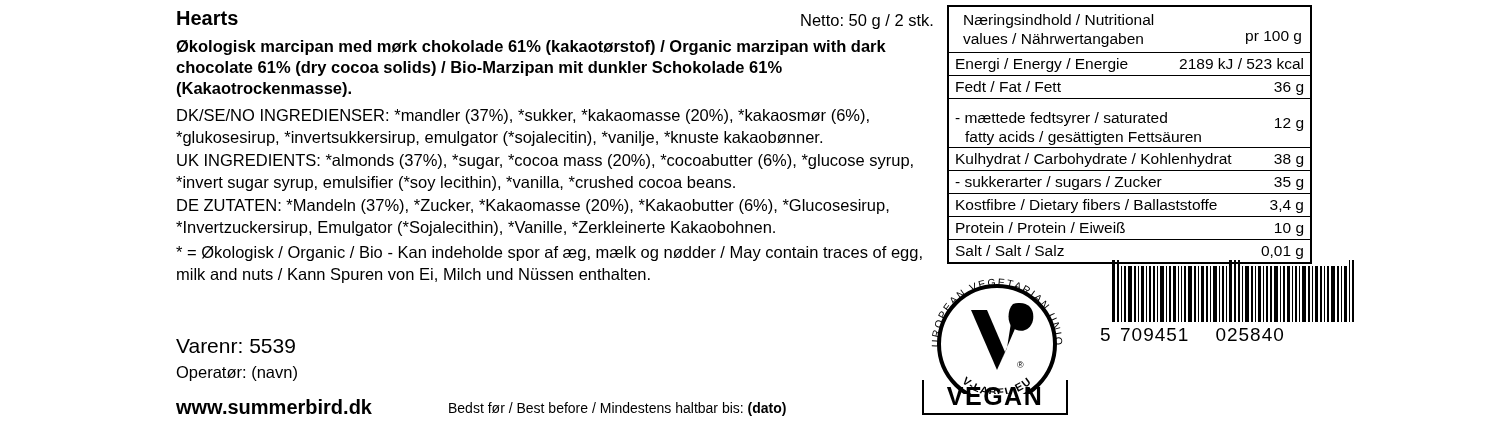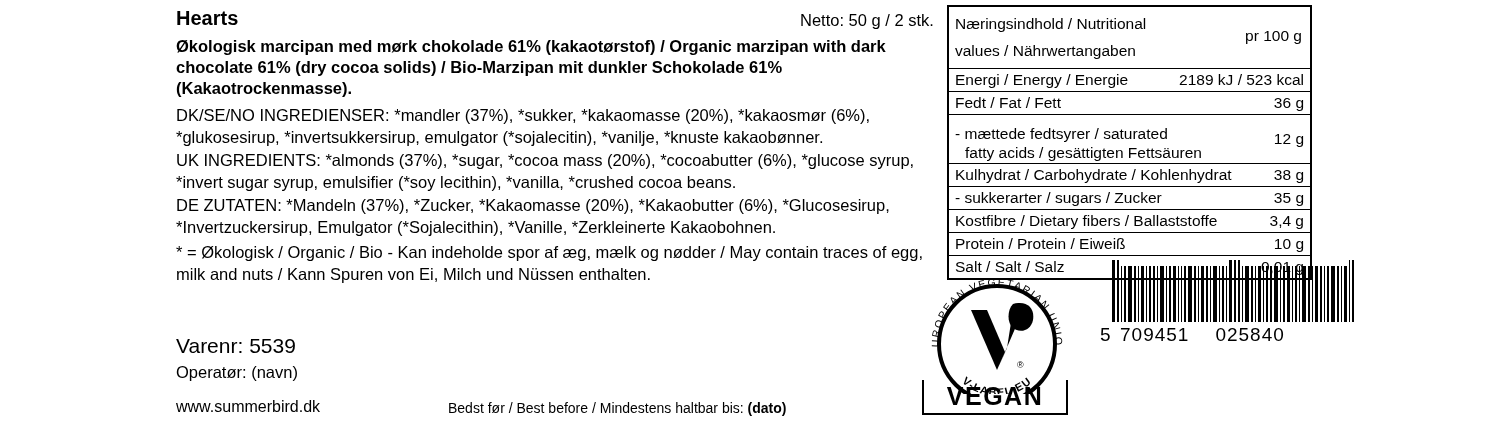--- a/index.html
+++ b/index.html
@@ -75,22 +75,22 @@
     position: absolute;
     left: 176px;
     top: 362px;
     font-size: 16.5px;
     line-height: 21px;
   }
   .website {
     position: absolute;
     left: 176px;
     top: 396px;
-    font-size: 16px;
-    font-weight: normal;
+    font-size: 20px;
+    font-weight: bold;
     line-height: 22px;
   }
   .bestbefore {
     position: absolute;
     left: 448px;
     top: 398px;
     font-size: 14px;
     line-height: 20px;
   }
   .bestbefore b { font-weight: bold; }
@@ -107,22 +107,23 @@
     background: #fff;
   }
   .nutrition-head {
     display: flex;
     justify-content: space-between;
     align-items: flex-start;
     padding: 3px 6px 4px 6px;
     border-bottom: 1px solid #000;
   }
   .nutrition-head-title {
-    line-height: 27px;
+    line-height: 19px;
     max-width: 240px;
+    margin-left: 8px;
   }
   .nutrition-head-per {
     line-height: 19px;
     white-space: nowrap;
     padding-top: 16px;
     padding-right: 2px;
   }
   .nut-row {
     display: flex;
     justify-content: space-between;

